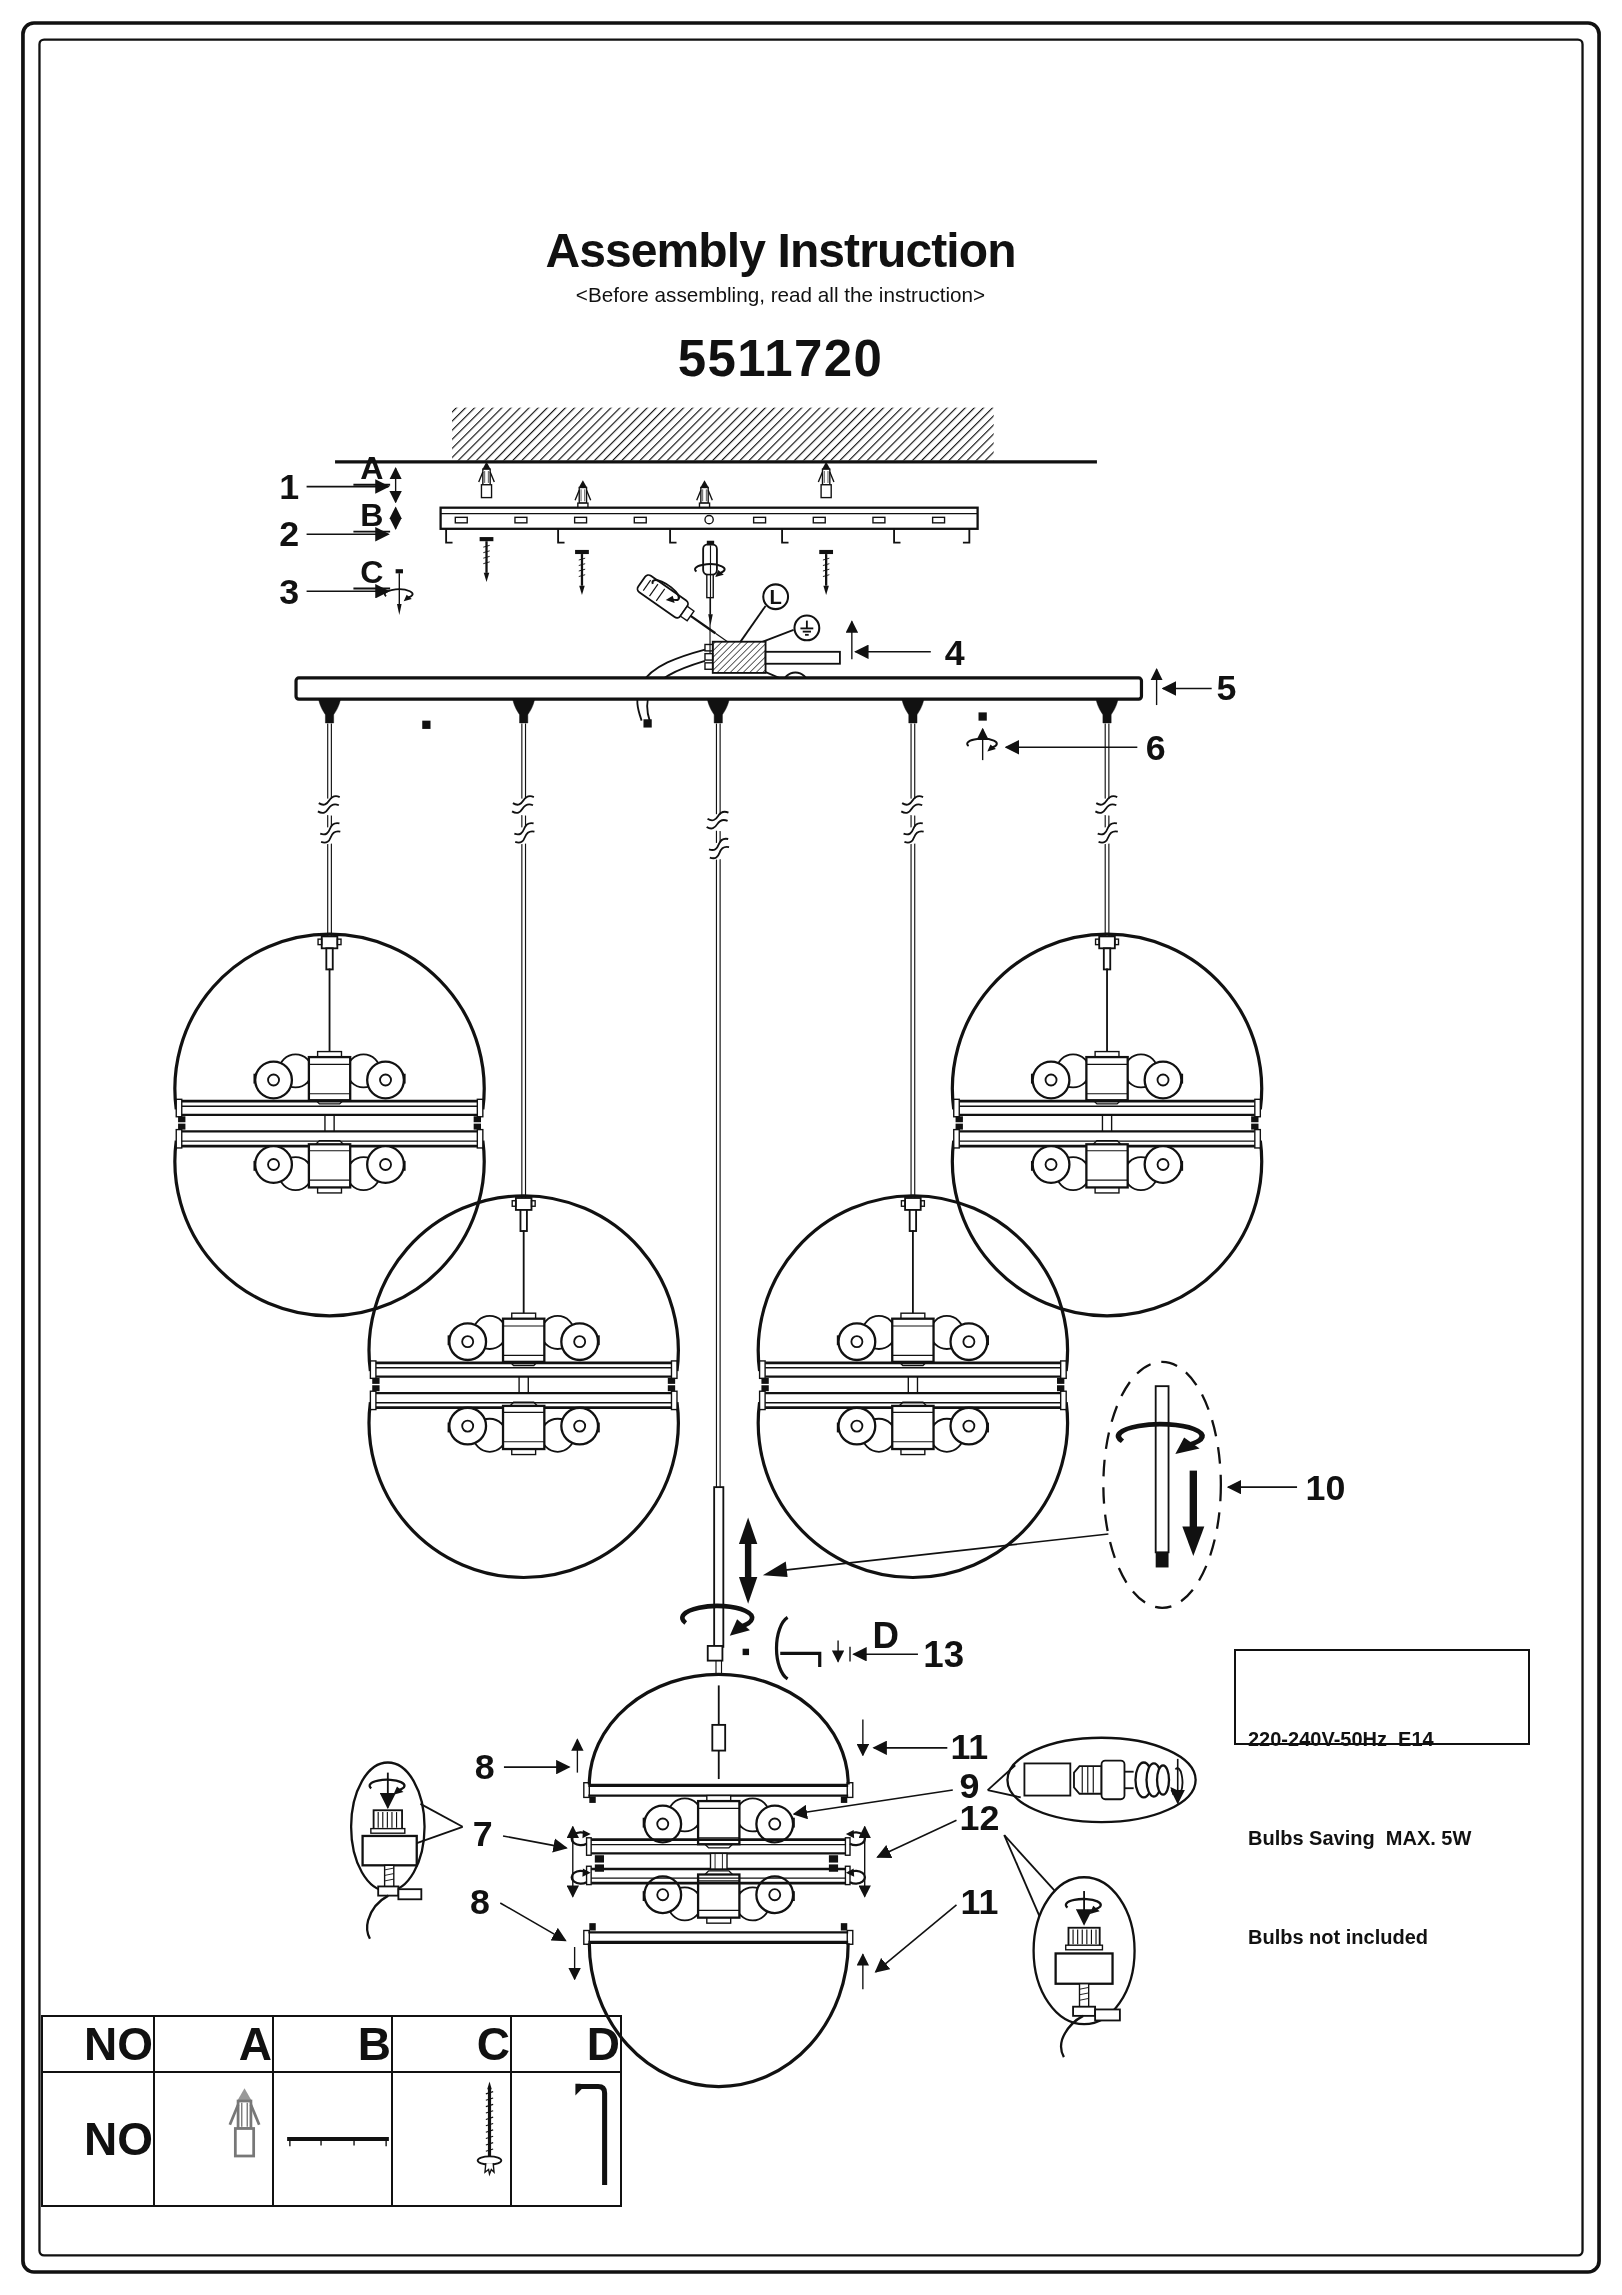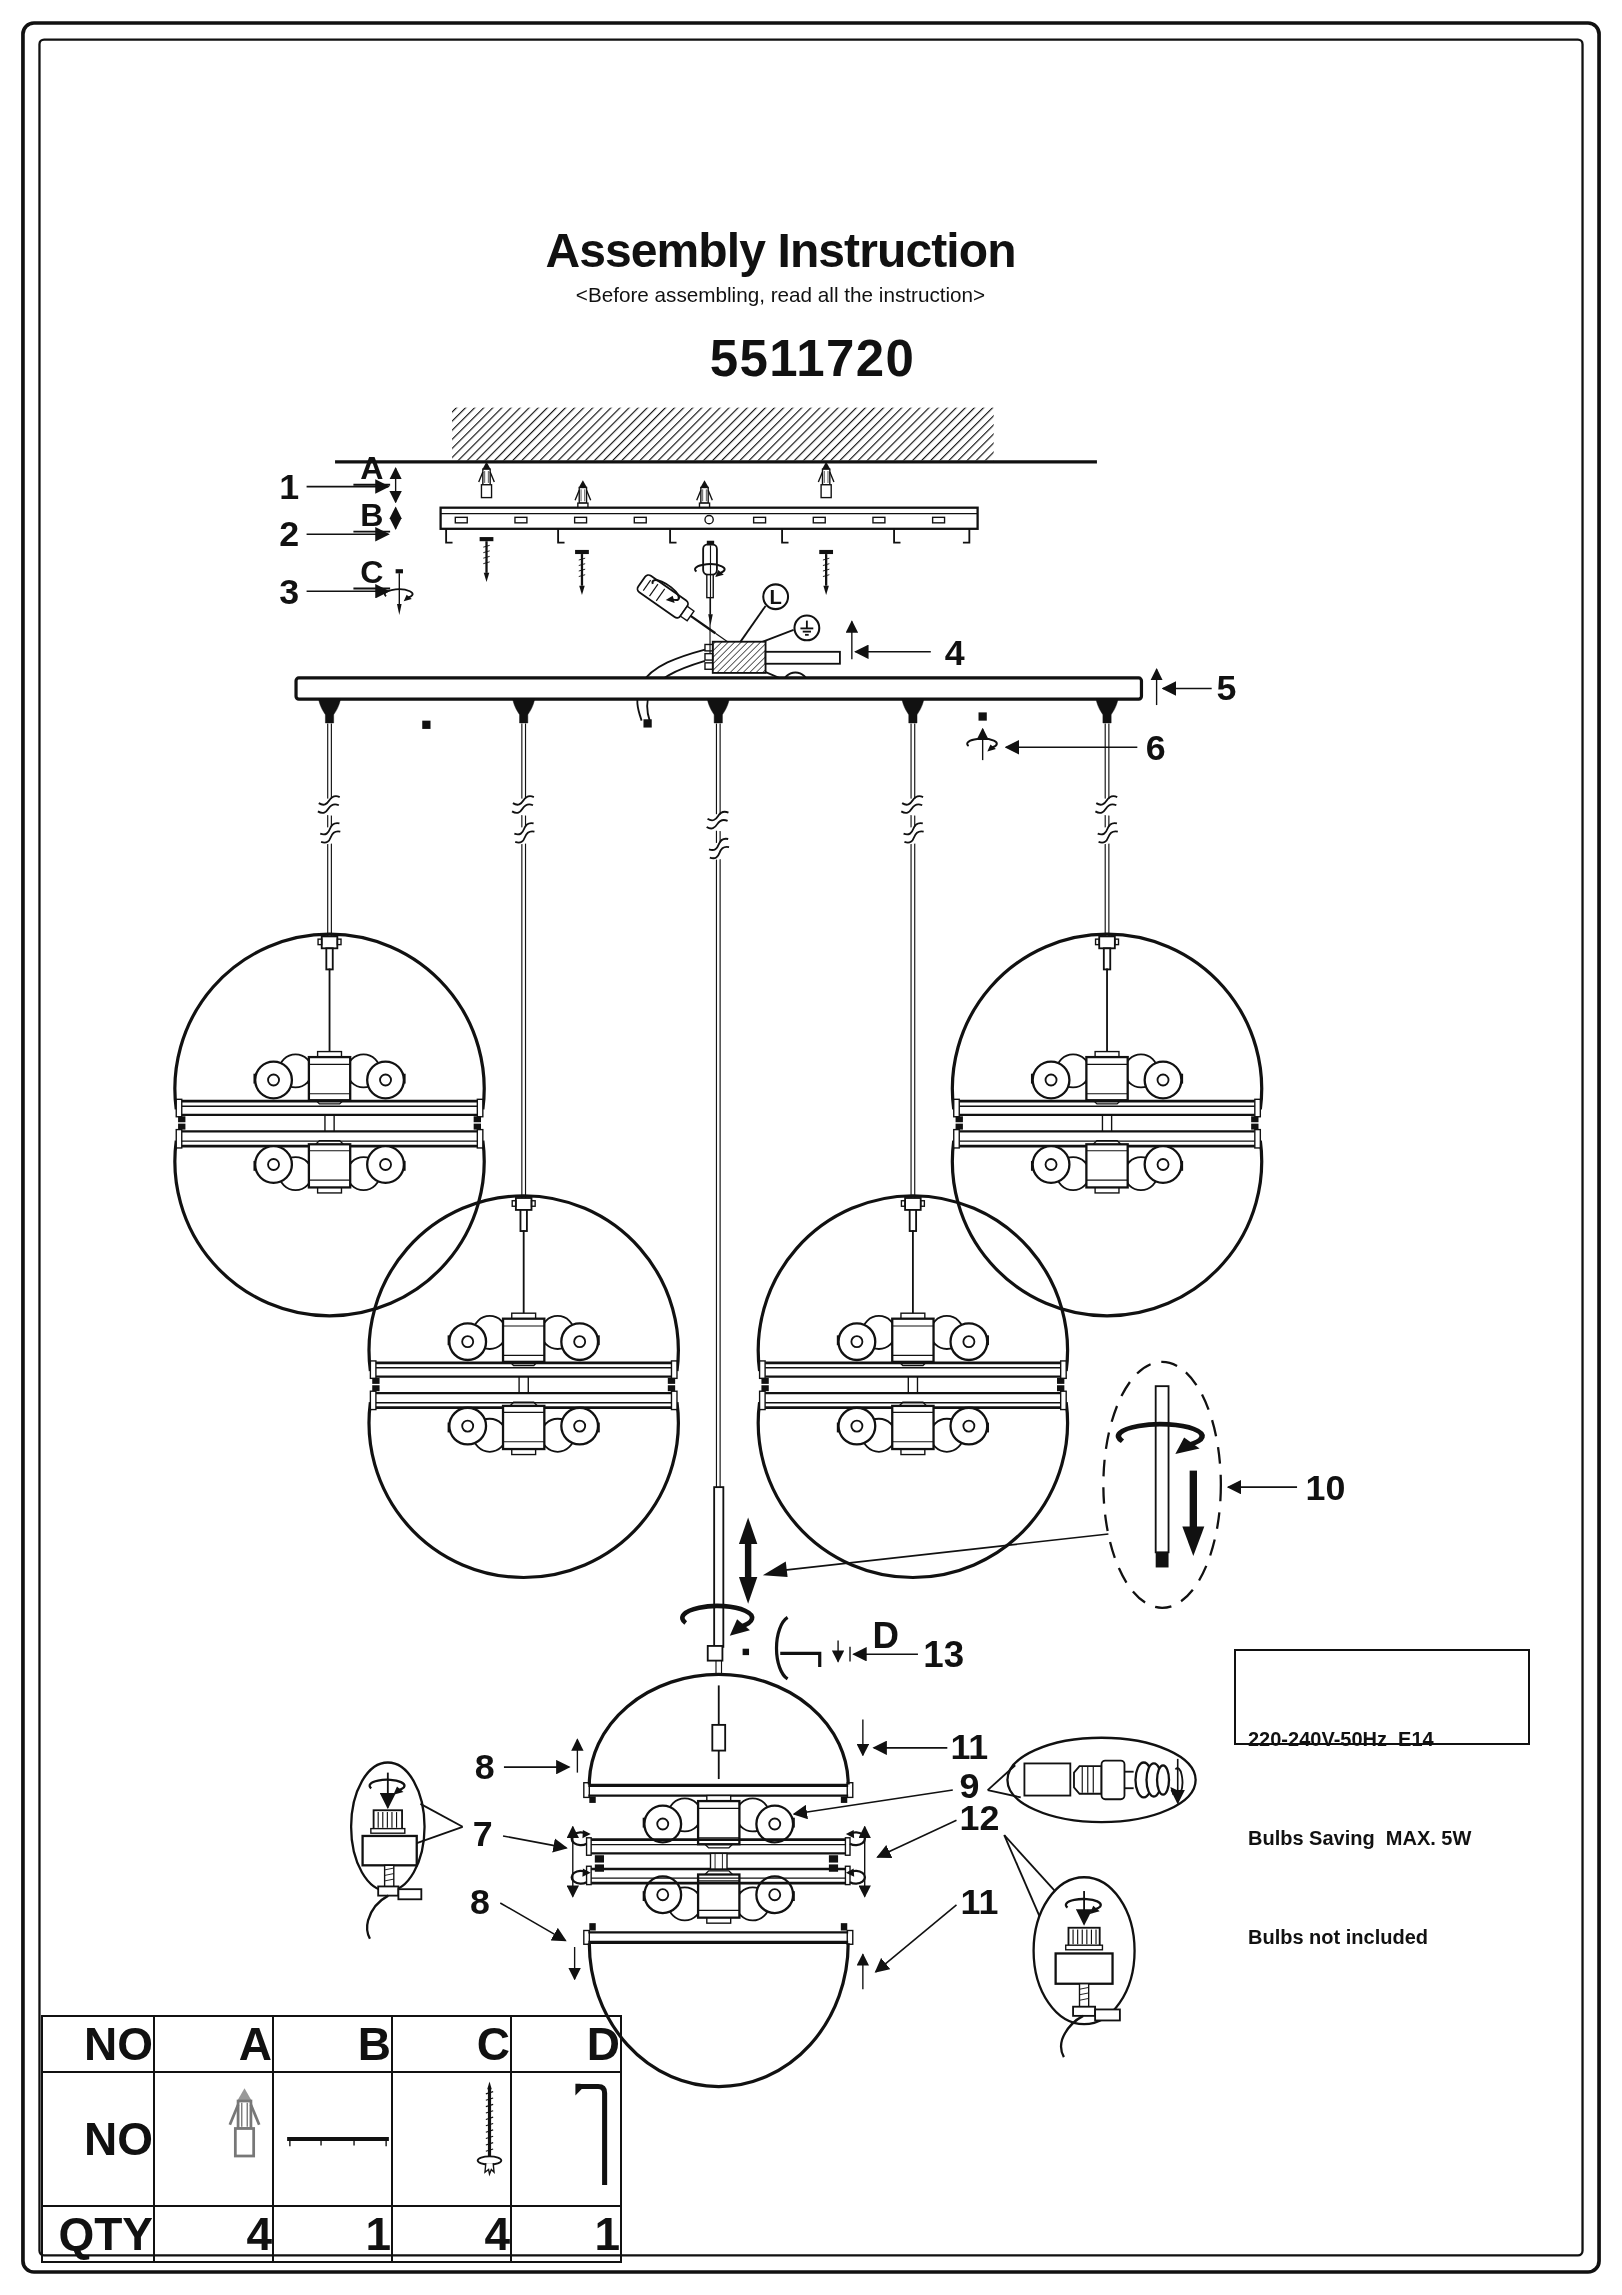--- a/index.html
+++ b/index.html
@@ -1,20 +1,20 @@
 <!DOCTYPE html>
 <html style="font-size:7.3px"><head>
 <meta charset="utf-8">
 <style>
   html,body{margin:0;padding:0;background:#fff;}
   body{width:1622px;height:2295px;position:relative;font-family:"Liberation Sans",sans-serif;color:#111;}
   #diagram{position:absolute;left:0;top:0;z-index:1;}
   .title{position:absolute;left:0;top:223px;width:1561px;text-align:center;font-size:48px;font-weight:700;letter-spacing:-0.9px;}
   .subtitle{position:absolute;left:0;top:283px;width:1561px;text-align:center;font-size:20.7px;font-weight:400;}
-  .model{position:absolute;left:0;top:329px;width:1561px;text-align:center;font-size:51px;font-weight:700;letter-spacing:1.4px;margin-left:32px;}
+  .model{position:absolute;left:0;top:329px;width:1561px;text-align:center;font-size:51px;font-weight:700;letter-spacing:1.4px;}
   .specbox{position:absolute;left:1234px;top:1631px;width:280px;height:86px;border:2.8px solid #111;z-index:2;
            padding:6.4px 0 0 12px;font-size:20px;font-weight:700;line-height:33px;white-space:pre;margin-top:18px;}
   table.parts{position:absolute;left:41px;top:2015px;z-index:2;border-collapse:collapse;table-layout:fixed;}
   table.parts td{border:2.3px solid #111;text-align:right;vertical-align:middle;font-weight:700;padding:0;}
   .hdr td{font-size:46px;height:51px;}
   .icons td{height:132px;font-size:46px;}
   .qty td{font-size:46px;height:51px;}
   svg text{font-family:"Liberation Sans",sans-serif;font-weight:700;fill:#111;}
 </style>
 </head>
@@ -84,27 +84,20 @@
           <path d="M -8 64 L -10 84 L -2 78 L 0 88 L 4 78 L 10 84 L 8 64" stroke-width="3" fill="#fff"></path>
         </g>
       </svg>
     </td>
     <td>
       <svg width="51" height="115" viewBox="-55 -125 110 250">
         <path d="M -36 -108 L -36 -96 L -30 -102 H 8 Q 22 -102 22 -88 V 112" stroke="#111" stroke-width="11" fill="none"></path>
       </svg>
     </td>
   </tr>
-  <tr class="qty">
-    <td>QTY</td>
-    <td>4</td>
-    <td>1</td>
-    <td>4</td>
-    <td>1</td>
-  </tr>
 </tbody>
   </table>
 
 <svg id="diagram" width="1622" height="2295" viewBox="0 0 3534 5000">
 <defs>
   <marker id="ar" viewBox="0 0 10 10" refX="9" refY="5" markerWidth="9" markerHeight="9" orient="auto-start-reverse">
     <path d="M0 0 L10 5 L0 10 Z" fill="#111"></path>
   </marker>
   <pattern id="hat" width="14" height="14" patternUnits="userSpaceOnUse" patternTransform="rotate(45)">
     <rect width="14" height="14" fill="#fff"></rect>

